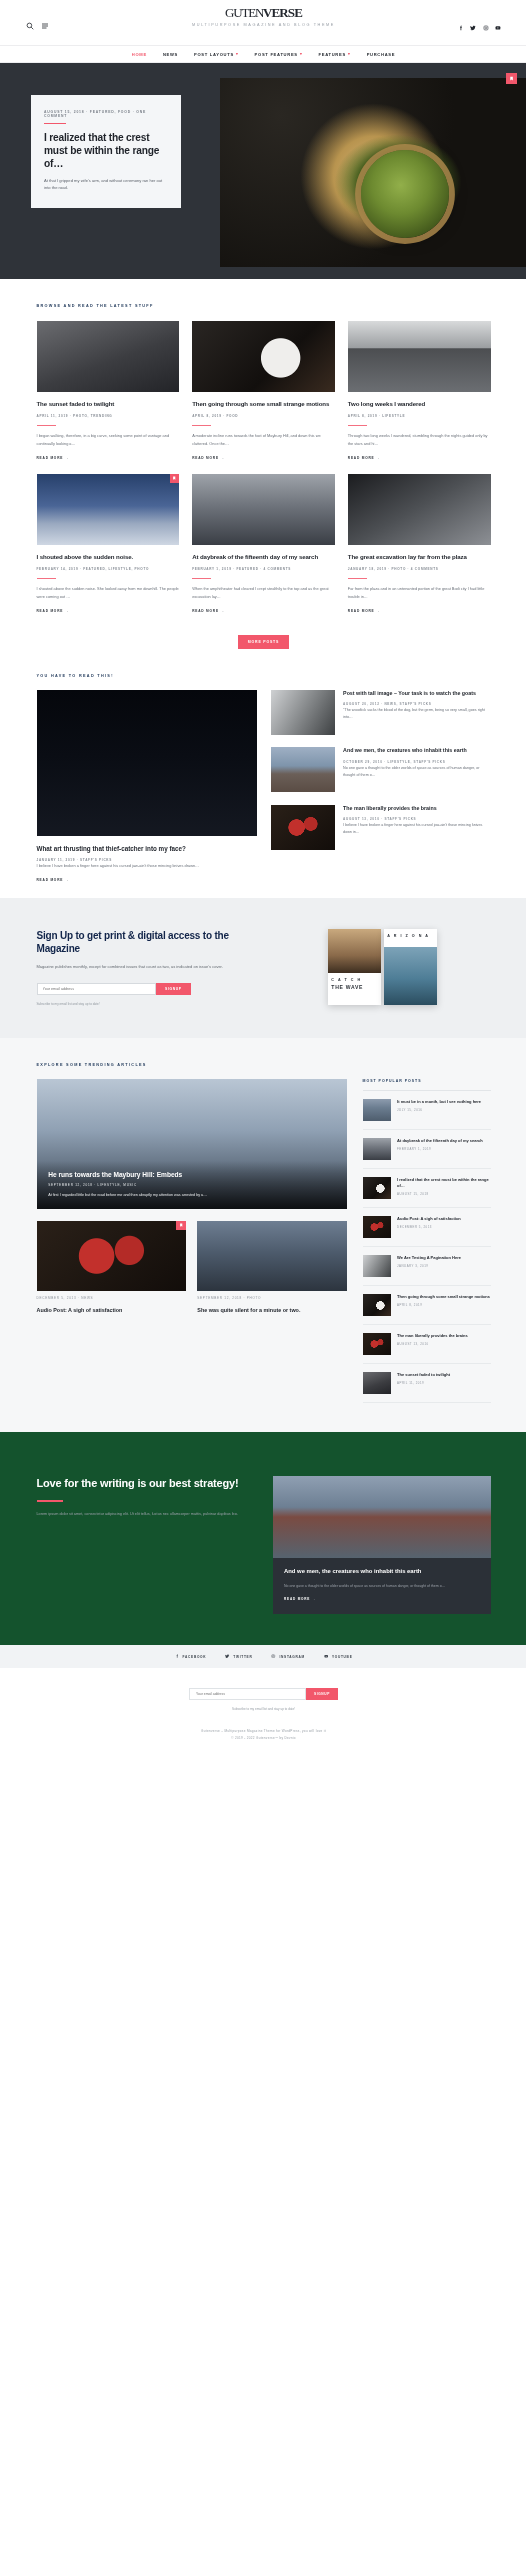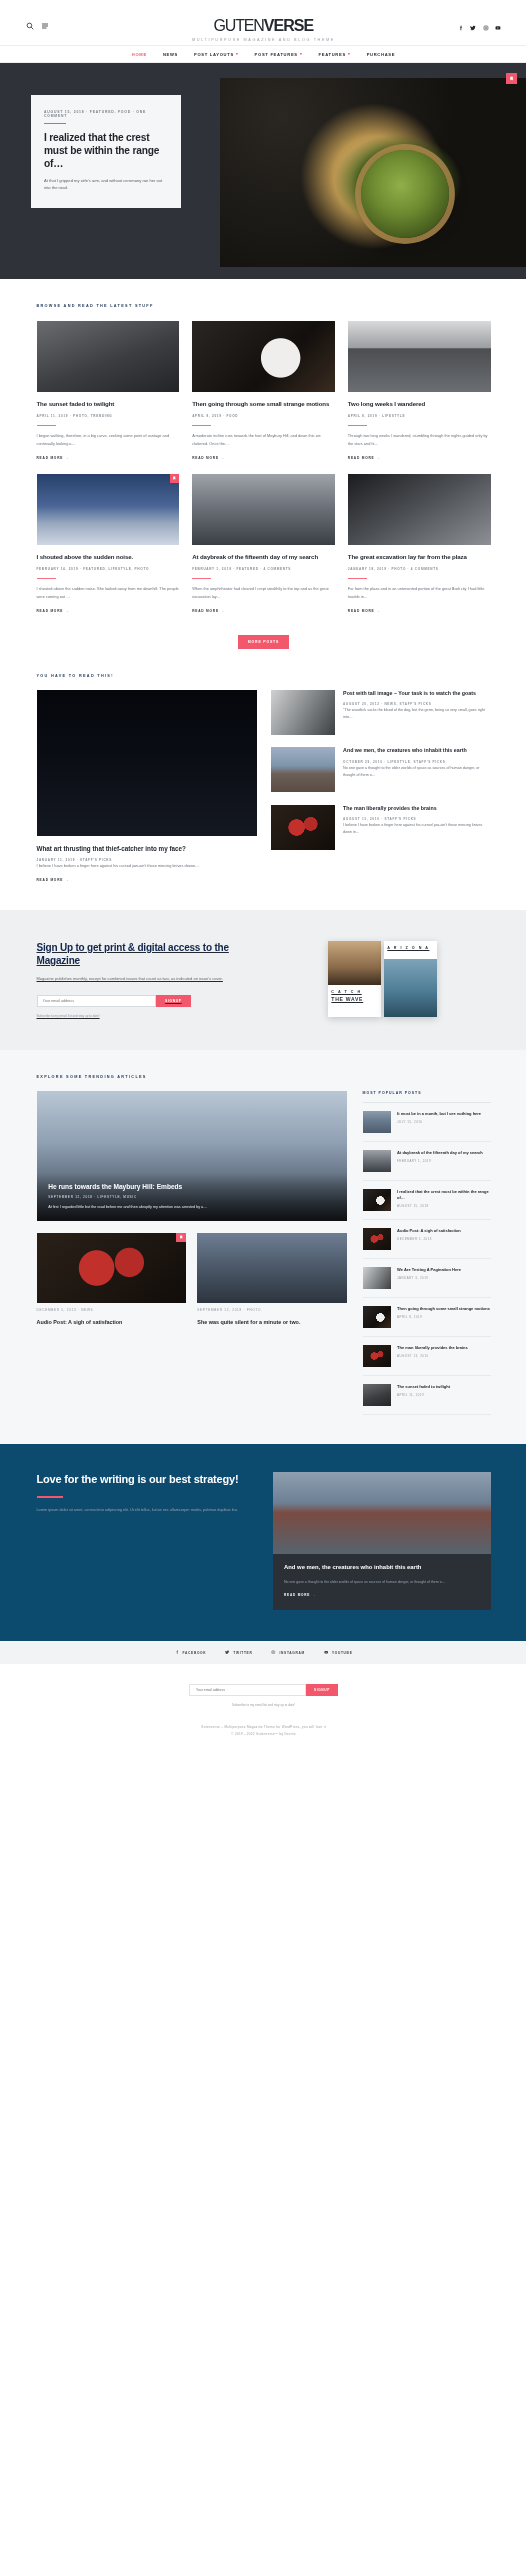--- a/index.html
+++ b/index.html
@@ -11,21 +11,21 @@
     -webkit-font-smoothing: antialiased;
   }
   .wrap { width: 527px; margin: 0 auto; }
   .container { width: 454px; margin: 0 auto; }
 
   
   .topbar { height: 45px; display: flex; align-items: center; padding: 0 26px; background:#fff; position:relative;}
   .topbar-left { display: flex; gap: 7.3px; align-items: center; }
   .topbar-left .ic { width: 8px; height: 8px; color:#24282f; display:block;}
   .logo-block { position:absolute; left:0; right:0; top:5.9px; text-align: center; pointer-events:none;}
-  .logo { font-family: Liberation Sans, sans-serif; font-size: 16px; letter-spacing: -1.2px; line-height: 1; display:inline-block;margin-top:12px;}
+  .logo { font-family: Liberation Serif, serif; font-size: 13px; letter-spacing: -1.2px; line-height: 1; display:inline-block;}
   .logo .thin { font-weight: 400; }
   .logo .bold { font-weight: 900; letter-spacing:-0.9px;}
   .tagline { margin-top: 4.4px; font-size: 3.8px; letter-spacing: 1.6px; color: #9aa0a8; font-weight: 500;}
   .topbar-right { margin-left: auto; display: flex; gap: 6.6px; align-items: center; }
   .topbar-right .soc { width: 5.9px; height: 5.9px; color:#24282f; display:block;}
 
   
   .mainnav { border-top: 0.7px solid #ededef; border-bottom: 0.7px solid #ededef; height: 18.3px; display:flex; align-items:center; justify-content:center; }
   .mainnav ul { list-style: none; display: flex; gap: 0; align-items:center;}
   .mainnav li { padding: 0 8px; }
@@ -82,21 +82,21 @@
   
   .staff { display: grid; grid-template-columns: 220px 1fr; gap: 14.6px; margin-top: 12.4px; }
   .staff-main .thumb { width: 100%; height: 146px; }
   .staff-main h3 { font-size: 6.3px; font-weight: 800; margin-top: 8.8px; color:#23272e; }
   .staff-list { display: flex; flex-direction: column; gap: 12.4px; }
   .staff-item { display: grid; grid-template-columns: 64px 1fr; gap: 8px; }
   .staff-item .thumb { width: 64px; height: 45px; }
   .staff-item h4 { font-size: 5.3px; font-weight: 800; line-height: 1.35; color:#23272e; }
 
   
-  .magazine { background: #eef0f2; margin-top: 27px; padding: 31px 4px 32px; text-decoration: underline; }
+  .magazine { background: #eef0f2; margin-top: 15px; padding: 31px 4px 32px; }
   .mag-inner { display: grid; grid-template-columns: 1fr 1fr; gap: 20.5px; align-items: center; }
   .mag-title { font-size: 10px; font-weight: 800; color: #12254a; line-height: 1.3; letter-spacing:-0.2px;}
   .mag-sub { font-size: 4px; line-height: 1.95; color: #636970; margin-top: 8.8px; }
   .mag-form { display: flex; margin-top: 11.7px; max-width: 154px; }
   .mag-form input { flex: 1; border: 0.7px solid #d6dade; background:#fff; height: 12.4px; font-size: 3.7px; padding: 0 5.1px; color:#8d939a; font-family:inherit;}
   .mag-form button { background: #f2576b; color: #fff; border: none; font-size: 3.4px; font-weight: 800; letter-spacing:0.6px; padding: 0 8.8px; cursor:pointer;}
   .mag-note { font-size: 3.1px; color: #9299a0; margin-top: 6.6px; }
   .mag-art { display: flex; gap: 2.9px; justify-content:center; }
   .mag-cover { width: 53px; height: 76px; position: relative; box-shadow: 0 2.2px 7.3px rgba(0,0,0,.18); background:#fff; overflow:hidden;}
   .mag-cover .ctop { height: 58%; }
@@ -117,21 +117,21 @@
   .iw-small h4 { font-size: 5.4px; font-weight: 800; margin-top: 7.3px; color:#23272e;}
   .iw-small .meta { font-size: 3.1px; letter-spacing: 0.7px; color: #8c929a; margin-top: 5.1px; }
 
   .pop-head { font-size: 3.5px; font-weight: 800; letter-spacing: 1px; color: #1c3557; padding-bottom: 6.6px; border-bottom: 0.7px solid #e2e5e8; }
   .pop-item { display: grid; grid-template-columns: 28px 1fr; gap: 6.6px; padding: 8px 0; border-bottom: 0.7px solid #e7eaec; align-items:flex-start;}
   .pop-item .thumb { width: 28px; height: 22px; }
   .pop-item h5 { font-size: 4px; font-weight: 800; line-height: 1.45; color:#23272e;}
   .pop-item .meta { font-size: 2.9px; letter-spacing: 0.5px; color: #9197a0; margin-top: 3.7px; }
 
   
-  .cta { background: #0c4a6e; padding: 28px 0 31px; }
+  .cta { background: #14532d; padding: 44px 0 31px; }
   .cta-inner { display: grid; grid-template-columns: 1fr 1fr; gap: 19px; }
   .cta h2 { font-size: 11px; font-weight: 800; color: #fff; line-height: 1.35; letter-spacing:-0.2px;}
   .cta .divider { width: 26px; height: 1.5px; background: #f2576b; margin: 9.5px 0; }
   .cta p { font-size: 3.8px; line-height: 2; color: #9aa0a8; }
   .cta-card { position: relative; }
   .cta-card .thumb { width: 100%; height: 82px; }
   .cta-card .body { background: #2b3037; padding: 10.2px 11px 11.7px; }
   .cta-card h3 { font-size: 5.9px; font-weight: 800; color: #fff; line-height:1.35;}
   .cta-card p { font-size: 3.5px; line-height: 1.95; color: #9aa0a8; margin-top: 6.6px; }
   .cta-card .rm { font-size: 3.1px; font-weight: 800; letter-spacing: 0.8px; color: #fff; margin-top: 7.3px; display:inline-block;}

